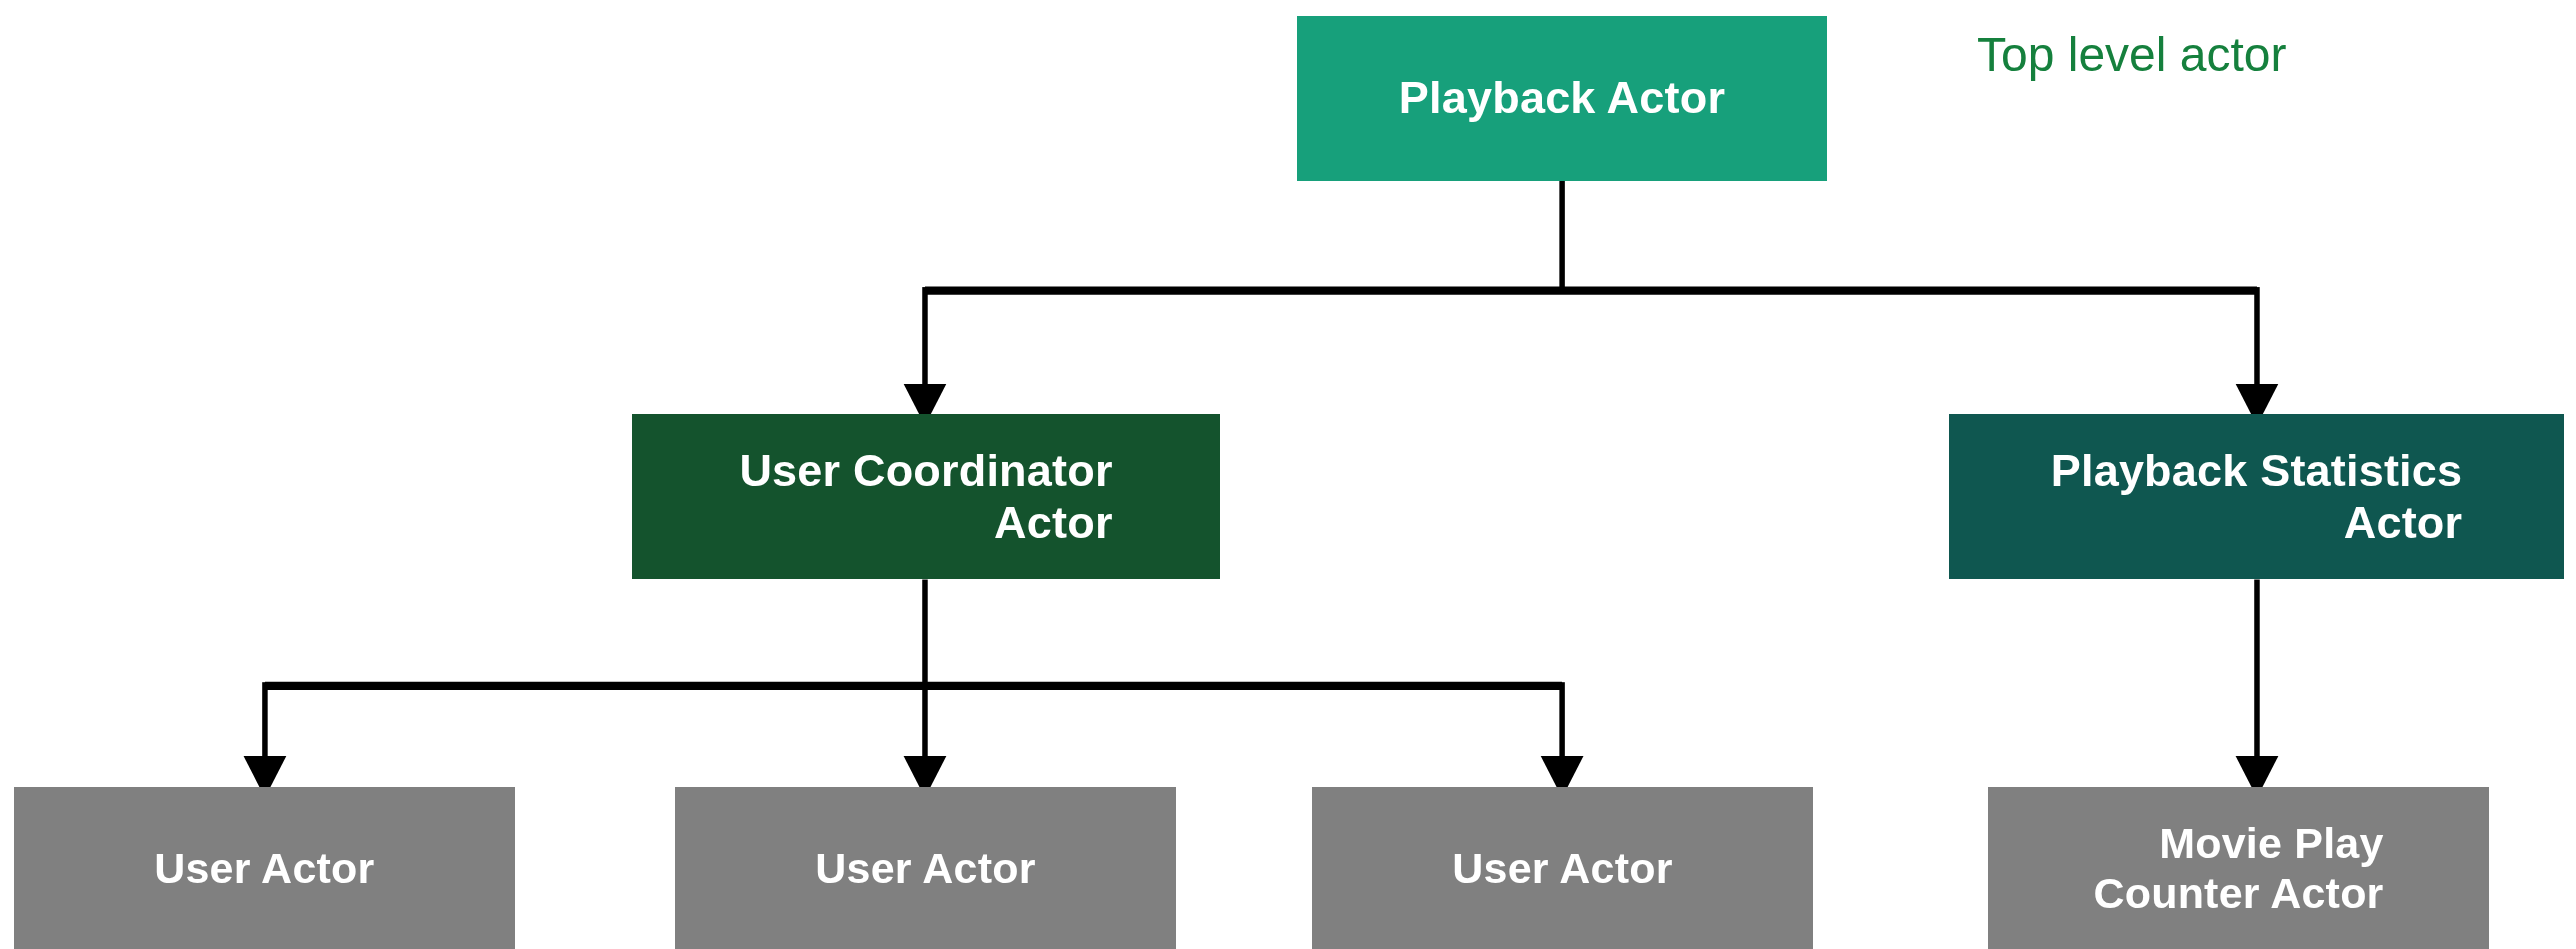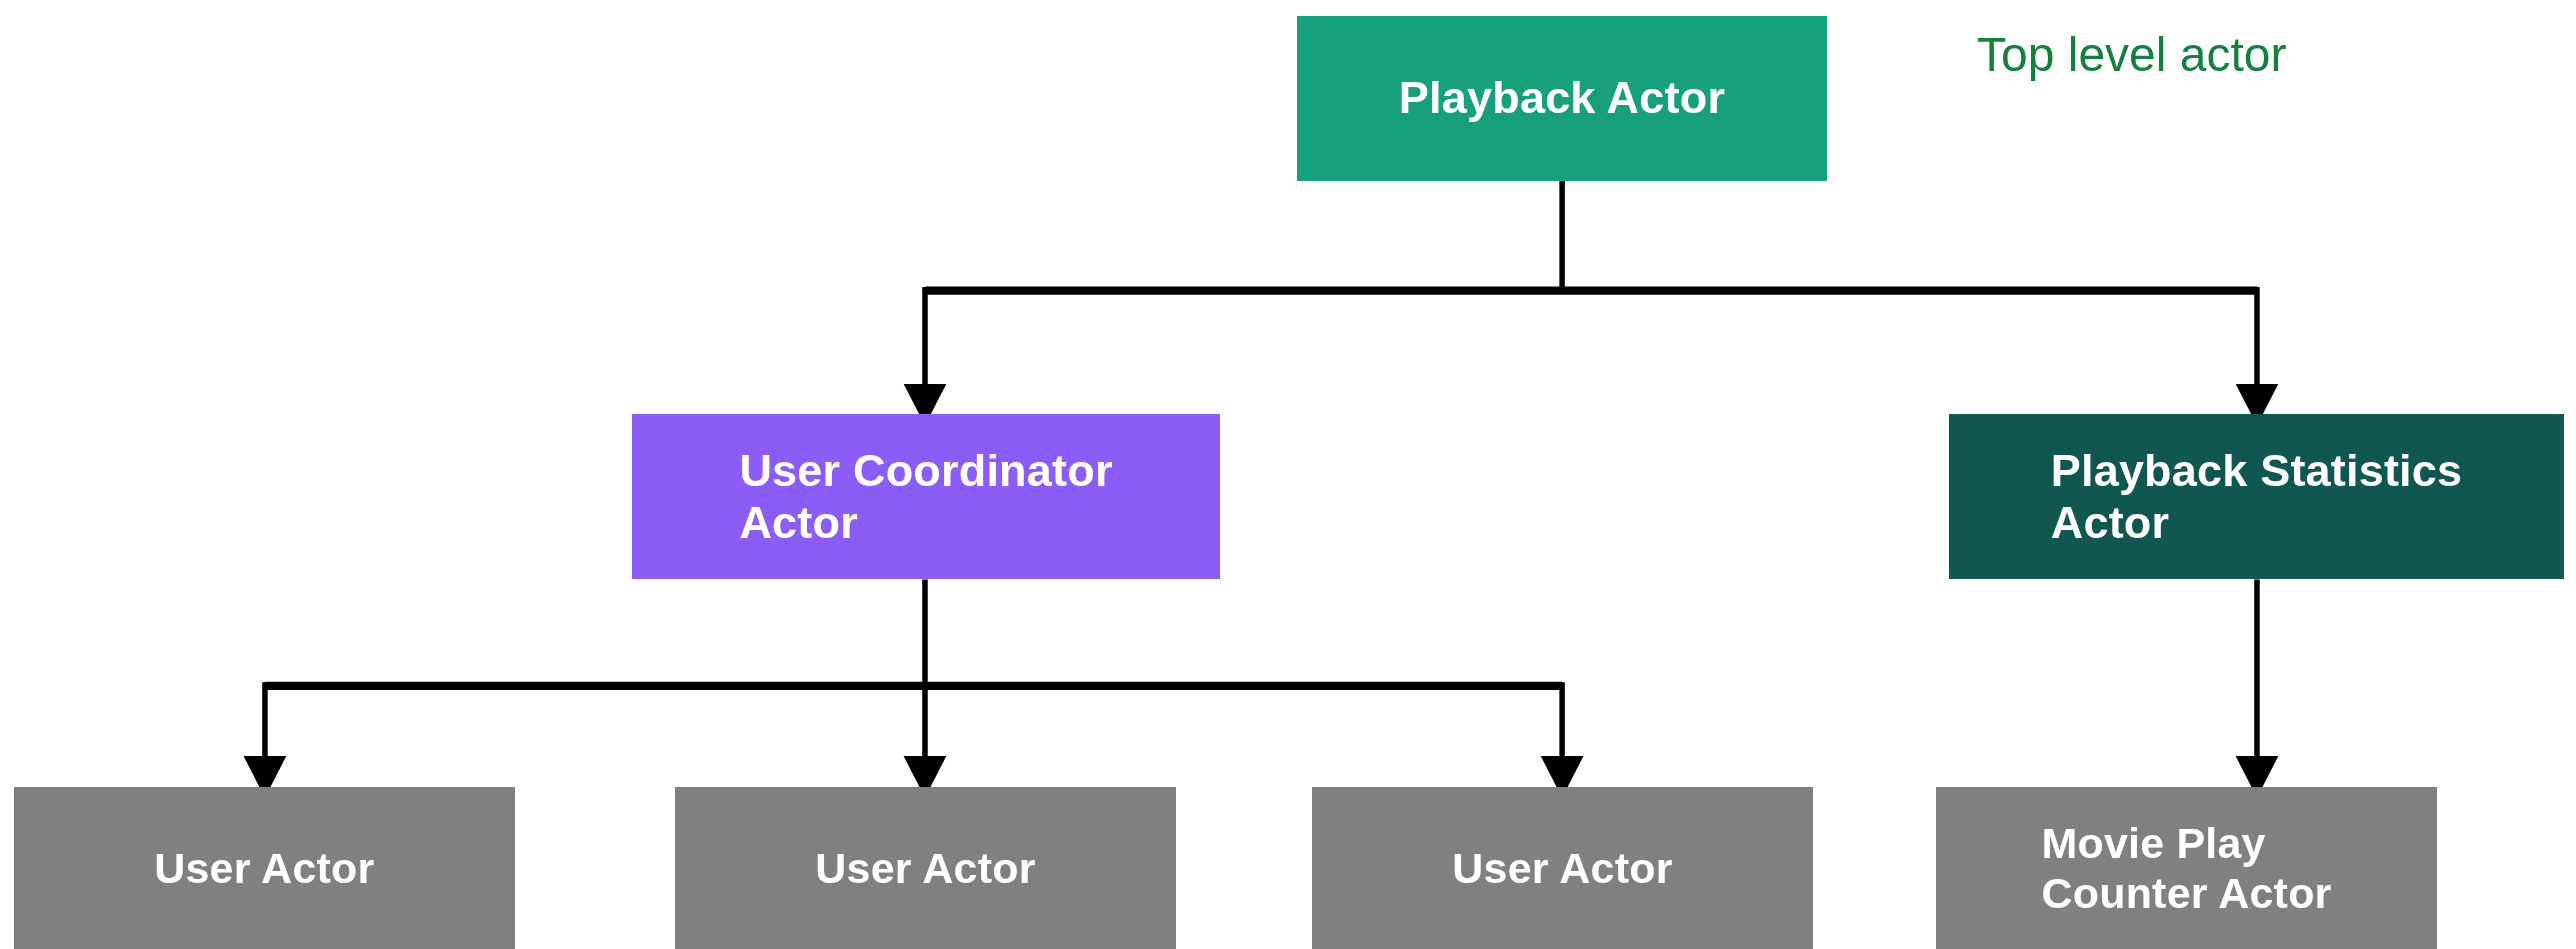--- a/index.html
+++ b/index.html
@@ -22,21 +22,21 @@
     top: 0;
     width: 2576px;
     height: 950px;
     pointer-events: none;
   }
   .node {
     position: absolute;
     display: flex;
     align-items: center;
     justify-content: center;
-    text-align: left;
+    text-align: right;
     color: #ffffff;
     font-weight: bold;
     line-height: 1.15;
     letter-spacing: 0.2px;
     box-sizing: border-box;
     padding: 1.8px 9.2px;
     z-index: 2;
   }
   .node-label {
     display: block;
@@ -48,21 +48,21 @@
     width: 530px;
     height: 165px;
     background: #17A07B;
     font-size: 45px;
   }
   .n-usercoord {
     left: 632px;
     top: 414px;
     width: 588px;
     height: 165px;
-    background: #8b5cf6;
+    background: #14532d;
     font-size: 45px;
   }
   .n-stats {
     left: 1949px;
     top: 414px;
     width: 615px;
     height: 165px;
     background: #0F5750;
     font-size: 45px;
   }
@@ -84,21 +84,21 @@
   }
   .n-user3 {
     left: 1312px;
     top: 787px;
     width: 501px;
     height: 163px;
     background: #808080;
     font-size: 43px;
   }
   .n-counter {
-    left: 1936px;
+    left: 1988px;
     top: 787px;
     width: 501px;
     height: 163px;
     background: #808080;
     font-size: 43px;
   }
   .annotation {
     position: absolute;
     left: 1977px;
     top: 26px;

